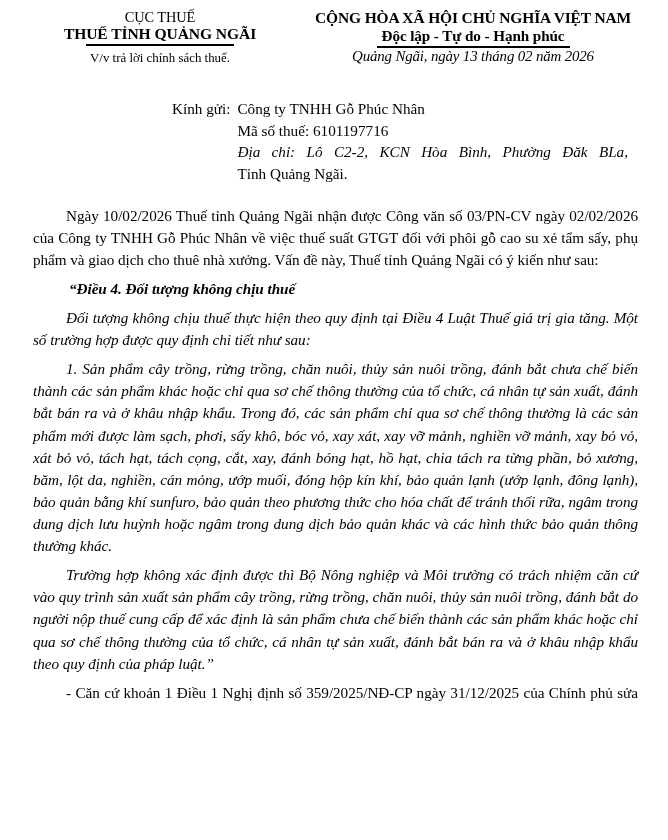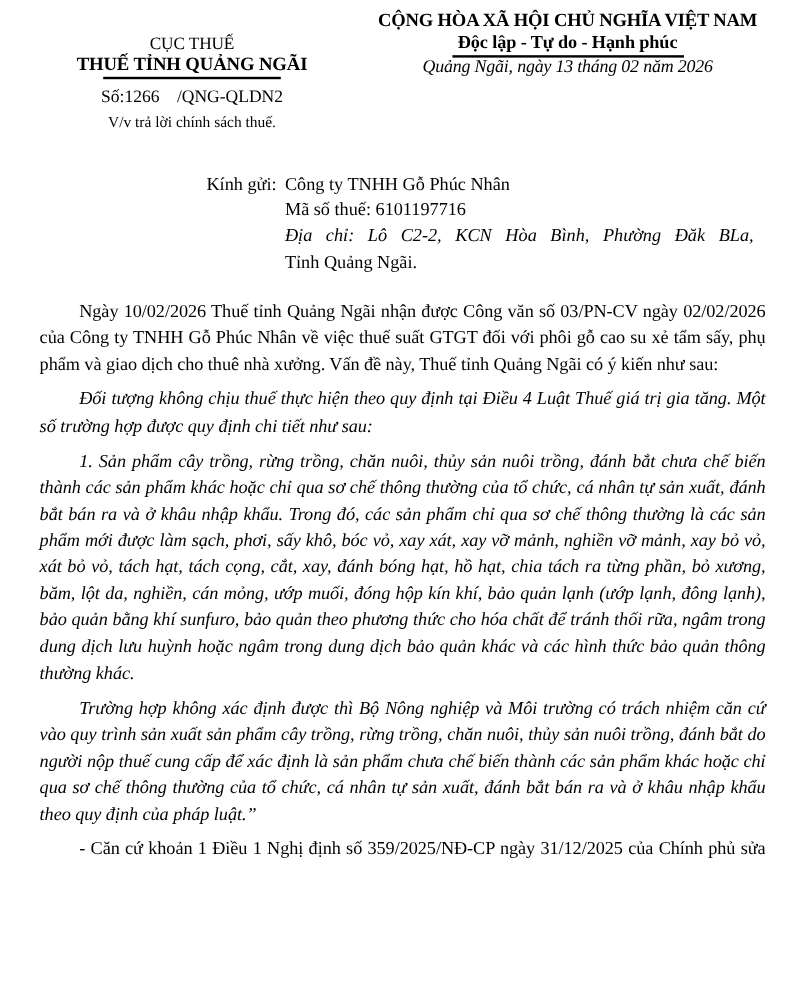--- a/index.html
+++ b/index.html
@@ -28,21 +28,20 @@
   .letterhead {
     display: flex;
     align-items: flex-start;
     padding-top: 9px;
   }
   .lh-left {
     width: 292px;
     text-align: center;
     padding-left: 28px;
     box-sizing: border-box;
-    margin-top: 20px;
   }
   .lh-right {
     flex: 1;
     text-align: center;
     padding-right: 14px;
     box-sizing: border-box;
   }
 
   .org-sub {
     font-size: 14.4px;
@@ -157,21 +156,20 @@
 <body>
 
 <div class="page">
 
   <div class="letterhead">
 
     <div class="lh-left">
       <div class="org-sub">CỤC THUẾ</div>
       <div class="org-main">THUẾ TỈNH QUẢNG NGÃI</div>
       <div class="rule-short"></div>
-      <div class="doc-number">Số:1266    /QNG-QLDN2</div>
       <div class="doc-subject">V/v trả lời chính sách thuế.</div>
     </div>
 
     <div class="lh-right">
       <div class="nation-title">CỘNG HÒA XÃ HỘI CHỦ NGHĨA VIỆT NAM</div>
       <div class="nation-motto">Độc lập - Tự do - Hạnh phúc</div>
       <div class="rule-motto"></div>
       <div class="place-date">Quảng Ngãi, ngày 13 tháng 02 năm 2026</div>
     </div>
 
@@ -186,20 +184,21 @@
       <div>Tỉnh Quảng Ngãi.</div>
     </div>
   </div>
 
   <div class="body">
 
     <p class="gap">Ngày 10/02/2026 Thuế tỉnh Quảng Ngãi nhận được Công văn số 03/PN-CV ngày 02/02/2026 của Công ty TNHH Gỗ Phúc Nhân về việc thuế suất GTGT đối với phôi gỗ cao su xẻ tẩm sấy, phụ phẩm và giao dịch cho thuê nhà xưởng. Vấn đề này, Thuế tỉnh Quảng Ngãi có ý kiến như sau:</p>
 
 
 
+    <p class="bi gap-sm quote-head">“Điều 4. Đối tượng không chịu thuế</p>
 
     <p class="i gap-sm">Đối tượng không chịu thuế thực hiện theo quy định tại Điều 4 Luật Thuế giá trị gia tăng. Một số trường hợp được quy định chi tiết như sau:</p>
 
     <p class="i gap-sm">1. Sản phẩm cây trồng, rừng trồng, chăn nuôi, thủy sản nuôi trồng, đánh bắt chưa chế biến thành các sản phẩm khác hoặc chỉ qua sơ chế thông thường của tổ chức, cá nhân tự sản xuất, đánh bắt bán ra và ở khâu nhập khẩu. Trong đó, các sản phẩm chỉ qua sơ chế thông thường là các sản phẩm mới được làm sạch, phơi, sấy khô, bóc vỏ, xay xát, xay vỡ mảnh, nghiền vỡ mảnh, xay bỏ vỏ, xát bỏ vỏ, tách hạt, tách cọng, cắt, xay, đánh bóng hạt, hồ hạt, chia tách ra từng phần, bỏ xương, băm, lột da, nghiền, cán mỏng, ướp muối, đóng hộp kín khí, bảo quản lạnh (ướp lạnh, đông lạnh), bảo quản bằng khí sunfuro, bảo quản theo phương thức cho hóa chất để tránh thối rữa, ngâm trong dung dịch lưu huỳnh hoặc ngâm trong dung dịch bảo quản khác và các hình thức bảo quản thông thường khác.</p>
 
     <p class="i gap-sm">Trường hợp không xác định được thì Bộ Nông nghiệp và Môi trường có trách nhiệm căn cứ vào quy trình sản xuất sản phẩm cây trồng, rừng trồng, chăn nuôi, thủy sản nuôi trồng, đánh bắt do người nộp thuế cung cấp để xác định là sản phẩm chưa chế biến thành các sản phẩm khác hoặc chỉ qua sơ chế thông thường của tổ chức, cá nhân tự sản xuất, đánh bắt bán ra và ở khâu nhập khẩu theo quy định của pháp luật.”</p>
 
     <p class="gap-sm clip">- Căn cứ khoản 1 Điều 1 Nghị định số 359/2025/NĐ-CP ngày 31/12/2025 của Chính phủ sửa đổi, bổ sung một số điều của Nghị định số 181/2025/NĐ-CP</p>
 
   </div>

